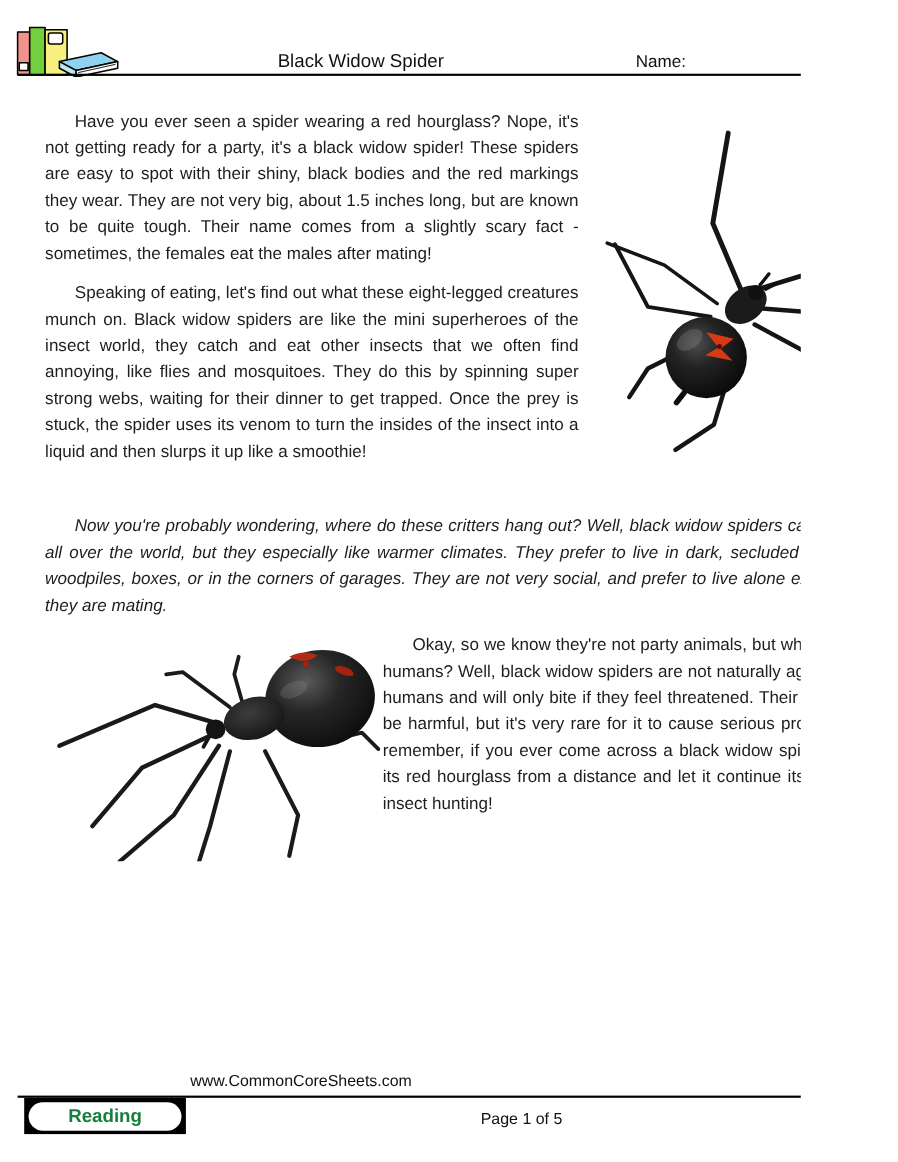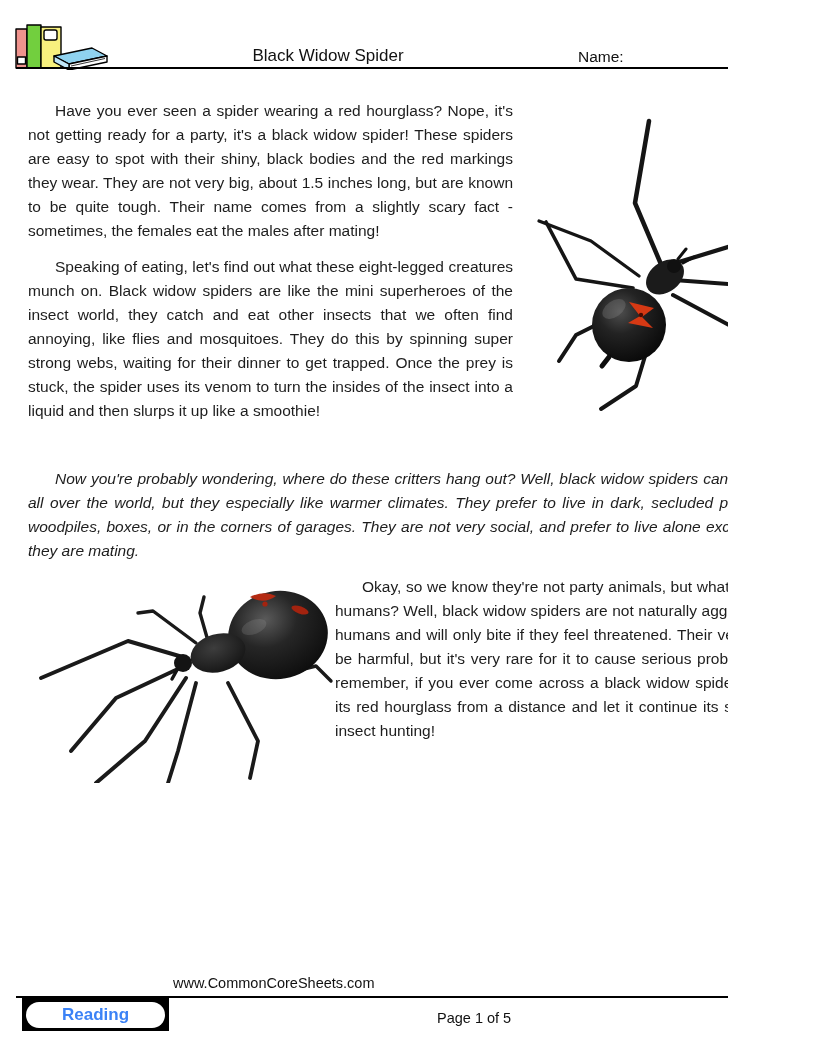--- a/index.html
+++ b/index.html
@@ -9,42 +9,42 @@
   }
   
   .logo { position:absolute; left:14px; top:20px; }
   .title {
     position:absolute; left:0; top:46px; width:656px; text-align:center;
     font-size:17px; font-weight:500; color:#111;
   }
   .name-label { position:absolute; left:578px; top:48px; font-size:15.5px; color:#111; }
   .header-rule { position:absolute; left:16px; top:67px; width:784px; height:2px; background:#000; }
   
-  .content { position:absolute; left:28px; top:99px; width:766px; }
+  .content { position:absolute; left:41px; top:99px; width:766px; }
   .para {
     margin:0; font-size:15.5px; line-height:24px; text-align:justify;
     text-indent:27px; color:#1d1d1d;
   }
   .gap1 { margin-top:12px; }
   .gap2 { margin-top:44px;font-style:italic; }
   .img-top { float:right; width:281px; height:326px; }
   .img-top svg { display:block; }
   .bottom-sec { margin-top:12px; }
   .img-bottom { float:left; width:307px; height:200px; }
   .img-bottom svg { display:block; margin-top:8px; }
   
   .rule-footer { position:absolute; left:16px; top:996px; width:784px; height:2px; background:#000; }
   .badge {
     position:absolute; left:22px; top:998px; width:147px; height:33px;
     background:#000; display:flex; align-items:center; justify-content:center;
   }
   .pill {
     background:#fff; border-radius:14px; width:139px; height:26px;
     display:flex; align-items:center; justify-content:center;
-    font-size:17px; font-weight:bold; color:#3b82f6;
+    font-size:17px; font-weight:bold; color:#15803d;
   }
   .website { position:absolute; left:173px; top:975px; font-size:14.5px; color:#111; }
   .page-info { position:absolute; left:405px; top:1010px; font-size:14.5px; color:#111;margin-left:32px; }
 </style>
 </head>
 <body>
 
 <div class="page">
 
   <svg class="logo" width="96" height="50" viewBox="0 0 96 50">

